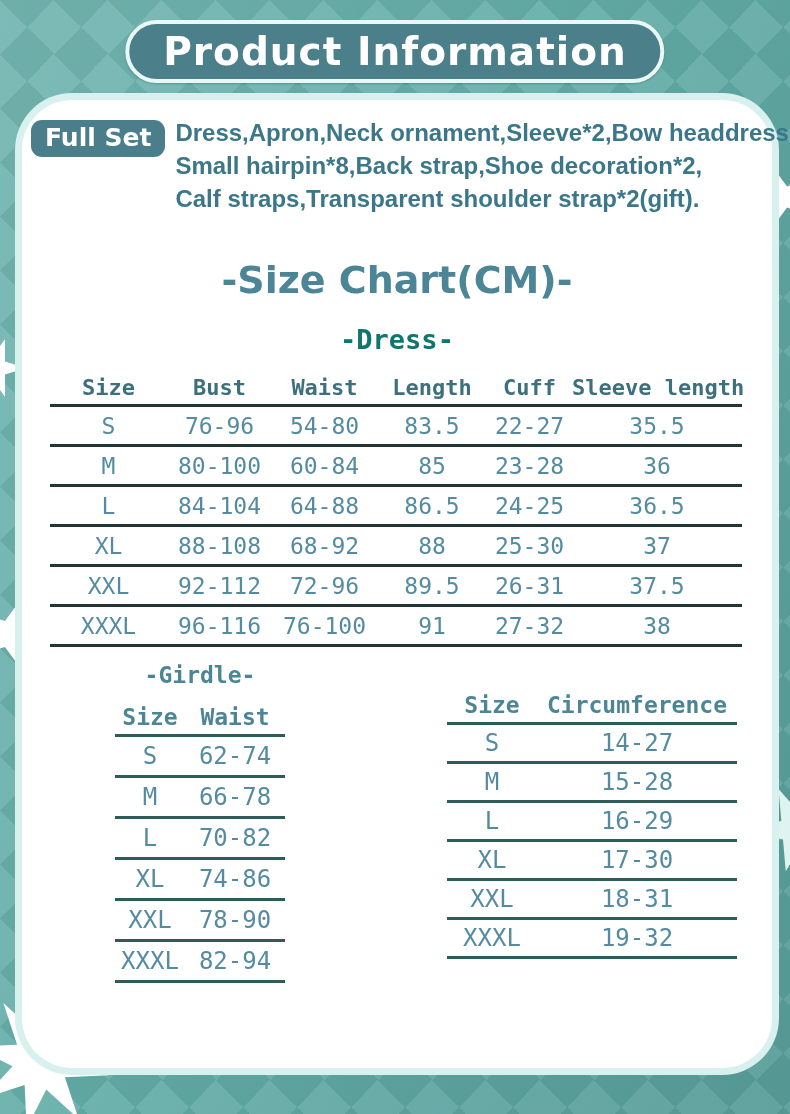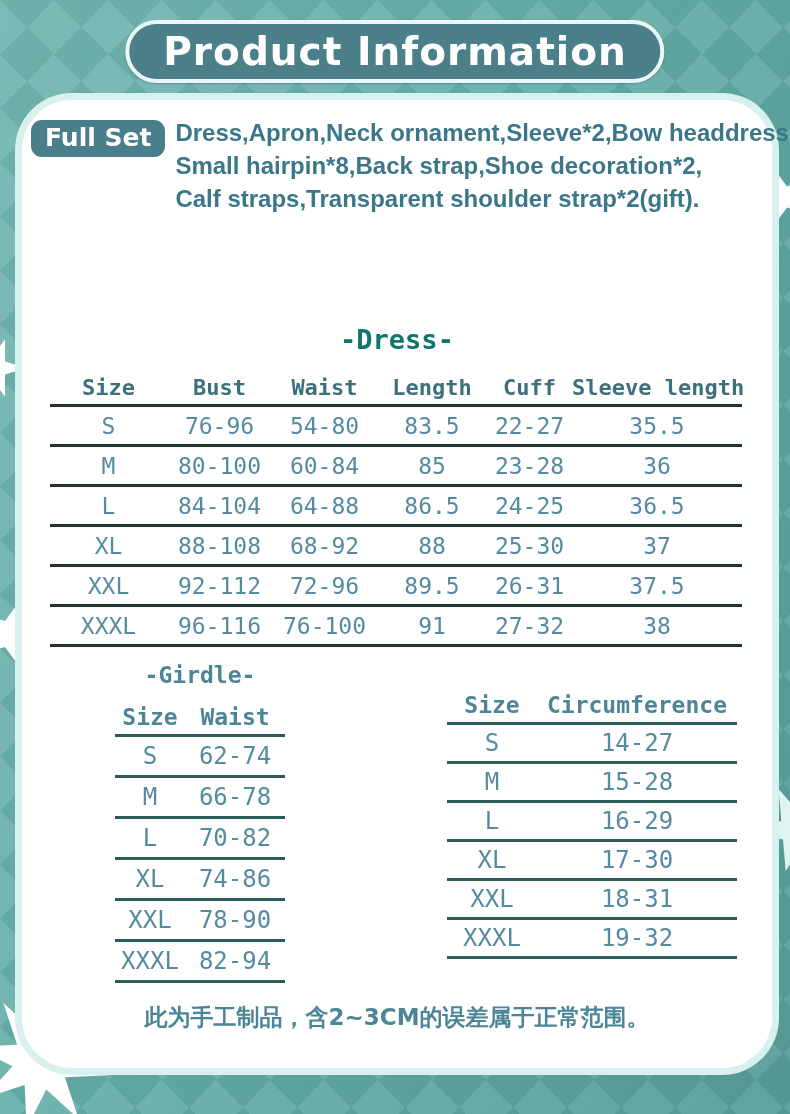--- a/index.html
+++ b/index.html
@@ -119,20 +119,21 @@
 
   <div class="fullset-row">
     <div class="fullset-badge">Full Set</div>
     <div class="fullset-text">
       <div>Dress,Apron,Neck ornament,Sleeve*2,Bow headdress,</div>
       <div>Small hairpin*8,Back strap,Shoe decoration*2,</div>
       <div>Calf straps,Transparent shoulder strap*2(gift).</div>
     </div>
   </div>
 
+  <div class="h-sizechart">-Size Chart(CM)-</div>
   <div class="h-dress">-Dress-</div>
 
   <table class="dress-table">
       <thead>
         <tr>
           <th>Size</th>
           <th>Bust</th>
           <th>Waist</th>
           <th>Length</th>
           <th>Cuff</th>
@@ -259,15 +260,14 @@
             <td>18-31</td>
           </tr>
           <tr>
             <td>XXXL</td>
             <td>19-32</td>
           </tr>
         </tbody>
       </table>
   </div>
 
-  <div class="note">此为手工制品，含2~3CM的误差属于正常范围。</div>
 
 </div>
 
 </body></html>

